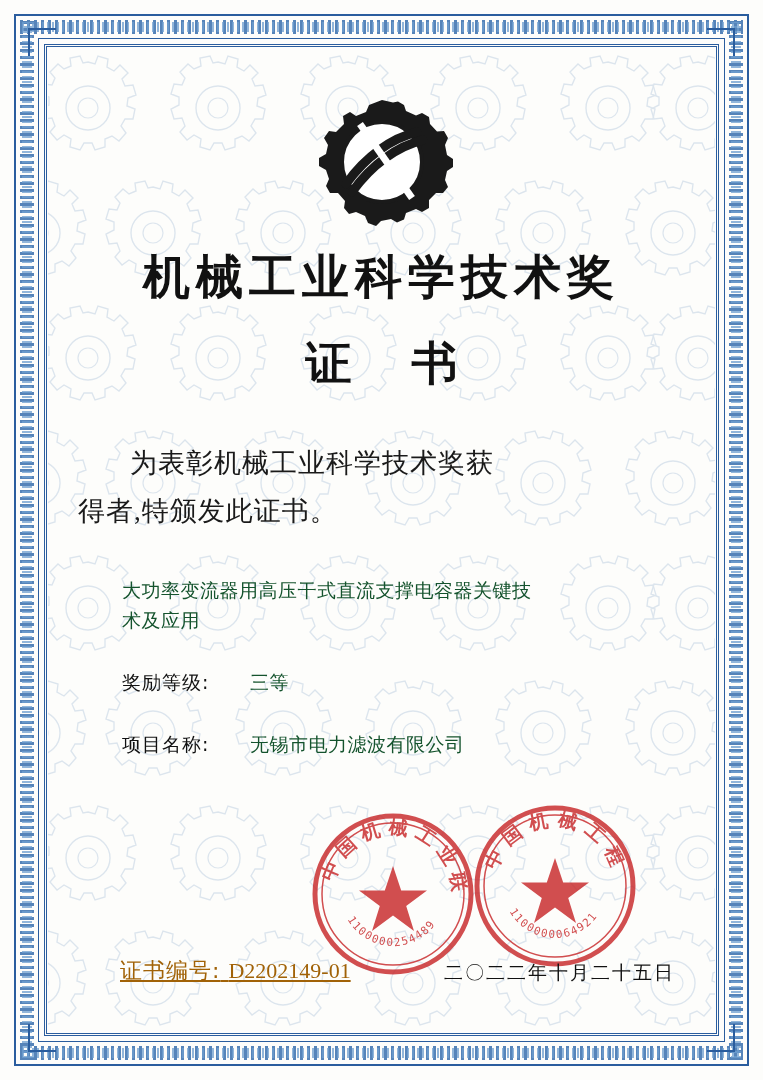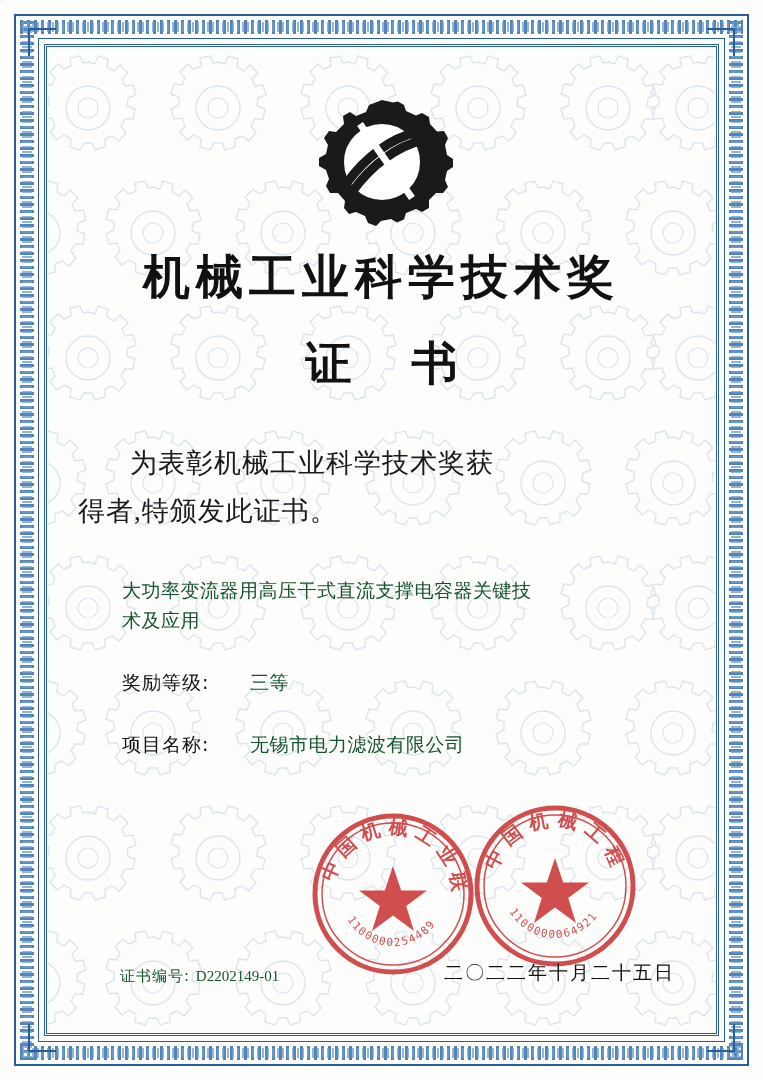--- a/index.html
+++ b/index.html
@@ -160,24 +160,25 @@
     position: absolute;
     left: 22px;
     right: 10px;
     bottom: 42px;
     display: flex;
     align-items: flex-end;
     justify-content: space-between;
   }
   .cert-no {
     font-family: "DejaVu Sans", sans-serif;
-    font-size: 15px;
-    color: #14532d;
+    font-size: 22px;
+    color: #a16207;
     letter-spacing: 1px;
     padding-left: 42px;
+    text-decoration: underline;
   }
   .cert-no .num {
     font-family: "Liberation Serif", serif;
     letter-spacing: 0px;
   }
   .cert-date {
     font-family: "DejaVu Sans", sans-serif;
     font-size: 19px;
     color: #111111;
     letter-spacing: 2px;

